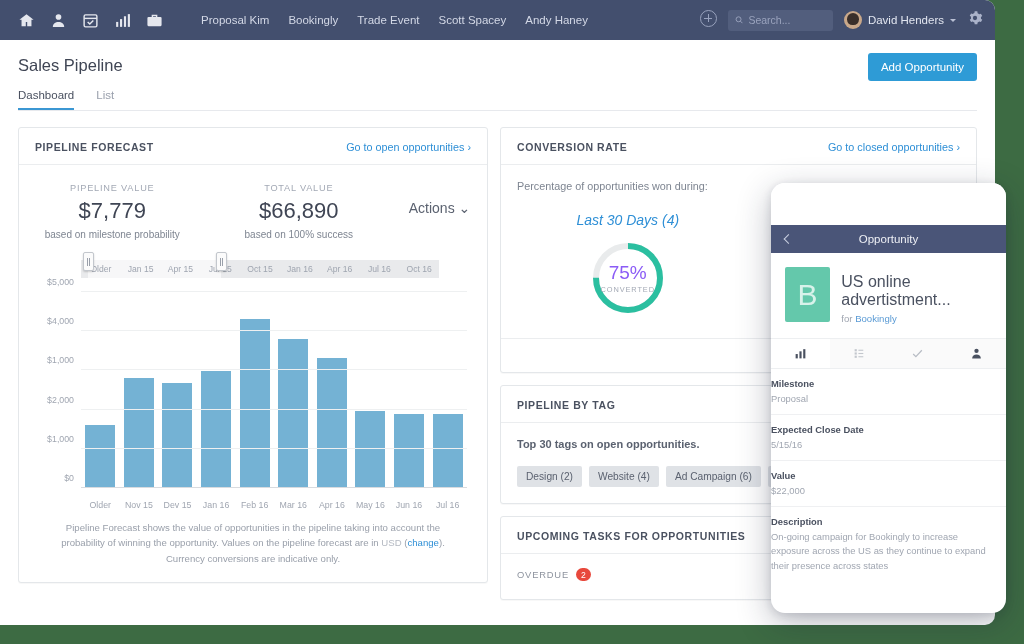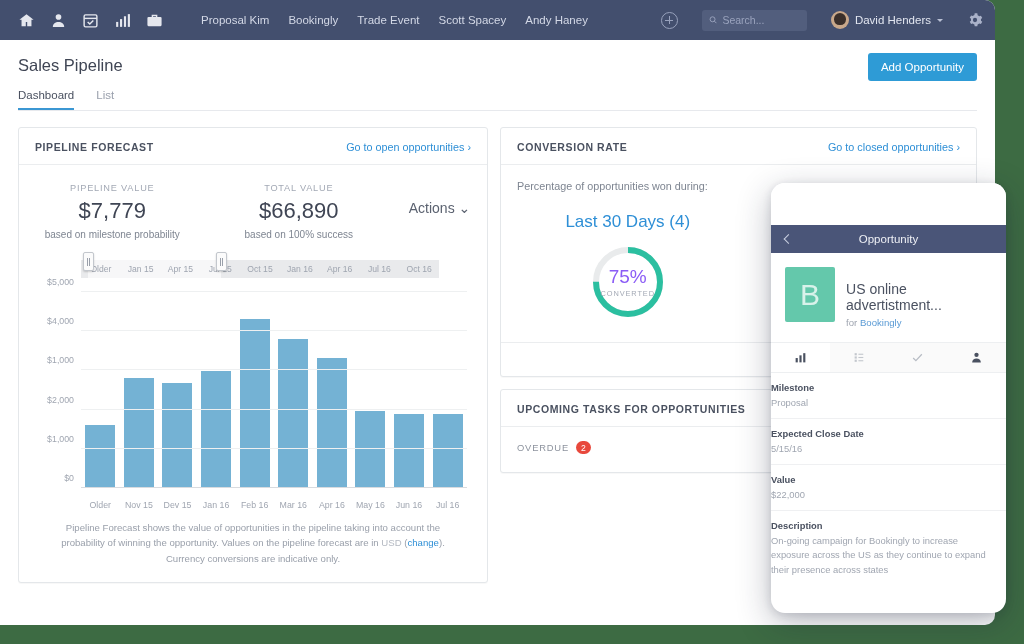--- a/index.html
+++ b/index.html
@@ -26,21 +26,21 @@
   .topnav {
     position:relative; height:40px; background:#434f6e;
     display:flex; align-items:center; padding:0 12px;
   }
   .nav-icons { display:flex; align-items:center; gap:15px; margin-left:6px; }
   .nicon { width:17px; height:17px; opacity:.95; display:block; }
   .nav-links { display:flex; align-items:center; gap:19px; margin-left:38px; }
   .nav-link {
     color:#d3d8e6; font-size:11.5px; white-space:nowrap; cursor:pointer;
   }
-  .nav-right { margin-left:auto; display:flex; align-items:center; gap:24px; }
+  .nav-right { margin-left:auto; display:flex; gap:11px; }
   .plus-circle {
     width:17px; height:17px; border-radius:50%; border:1.4px solid #98a2bd;
     position:relative;
   }
   .plus-circle:before, .plus-circle:after {
     content:""; position:absolute; background:#98a2bd;
   }
   .plus-circle:before { left:3.5px; top:7px; width:8px; height:1.4px; }
   .plus-circle:after  { top:3.5px; left:7px; height:8px; width:1.4px; }
   .searchbox {
@@ -141,21 +141,21 @@
     text-align:center; padding:10px 28px 16px 28px;
   }
   .foot-note .muted { color:#b4b9c2; }
   .foot-note a { color:#2e8fd6; text-decoration:none; }
 
   
   .conv-body { padding:15px 16px 20px 16px; }
   .conv-sub { font-size:10.8px; color:#7e8591; }
   .donuts { display:flex; margin-top:20px; }
   .donut-cell { flex:1; text-align:center; }
-  .donut-title { font-size:17px; color:#2e8fd6; margin-bottom:12px; cursor:pointer; }
+  .donut-title { font-size:14px; color:#2e8fd6; margin-bottom:12px; cursor:pointer;font-style:italic; }
   .donut { position:relative; width:76px; height:76px; margin:0 auto; }
   .donut svg { display:block; }
   .donut-txt {
     position:absolute; left:0; right:0; top:50%; transform:translateY(-50%); text-align:center;
   }
   .donut-pct { font-size:19px; color:#8b5cf6; line-height:1; }
   .donut-lbl { font-size:7.4px; color:#a3a9b5; letter-spacing:.9px; margin-top:3px; }
   .conv-foot { border-top:1px solid #ebedef; height:14px; margin:22px -16px 0 -16px; }
 
   
@@ -193,21 +193,21 @@
   .phone-back {
     position:absolute; left:14px; top:50%; transform:translateY(-50%);
     width:7px; height:7px; border-left:1.6px solid #c9cfe0; border-bottom:1.6px solid #c9cfe0;
     transform:translateY(-50%) rotate(45deg); cursor:pointer;
   }
   .opp-head { display:flex; gap:11px; padding:14px 14px 14px 14px; align-items:flex-start; }
   .opp-avatar {
     width:55px; height:55px; background:#64c8ab; border-radius:2px;
     color:#d8f2ea; font-size:30px; display:flex; align-items:center; justify-content:center;
   }
-  .opp-title { font-size:14px; color:#4a5160; margin-top:14px; }
+  .opp-title { font-size:16px; color:#4a5160; margin-top:6px; }
   .opp-sub { font-size:9.6px; color:#a0a6b1; margin-top:4px; }
   .opp-sub a { color:#5b9bd5; text-decoration:none; }
   .phone-tabs { display:flex; border-top:1px solid #edeff1; border-bottom:1px solid #edeff1; background:#fafafa; }
   .ptab {
     flex:1; height:29px; display:flex; align-items:center; justify-content:center; cursor:pointer;
   }
   .ptab.active { background:#fff; border-bottom:1px solid #fff; margin-bottom:-1px; }
   .field { padding:9px 14px 8px 0; border-bottom:1px solid #eff0f2; }
   .field-label { font-size:9.4px; color:#4a5160; font-weight:bold; }
   .field-value { font-size:9.4px; color:#a0a6b1; margin-top:3px; line-height:1.5; }
@@ -431,20 +431,34 @@
                     <div class="donut-pct">63%</div>
                     <div class="donut-lbl">CONVERTED</div>
                   </div>
                 </div>
               </div>
             </div>
             <div class="conv-foot"></div>
           </div>
         </div>
 
+        <div class="card" style="margin-top:12px;">
+          <div class="card-head">
+            <span class="card-title">PIPELINE BY TAG</span>
+          </div>
+          <div class="tag-body">
+            <div class="tag-sub">Top 30 tags on open opportunities.</div>
+            <div class="tag-row" id="tag-row">
+                <div class="tag">Design (2)</div>
+                <div class="tag">Website (4)</div>
+                <div class="tag">Ad Campaign (6)</div>
+                <div class="tag">Social Strategy (3)</div>
+              </div>
+          </div>
+        </div>
 
         <div class="card" style="margin-top:12px;">
           <div class="card-head">
             <span class="card-title">UPCOMING TASKS FOR OPPORTUNITIES</span>
           </div>
           <div class="task-body">
             <div class="overdue-row">
               <span class="overdue-lbl">OVERDUE</span>
               <span class="badge">2</span>
             </div>

